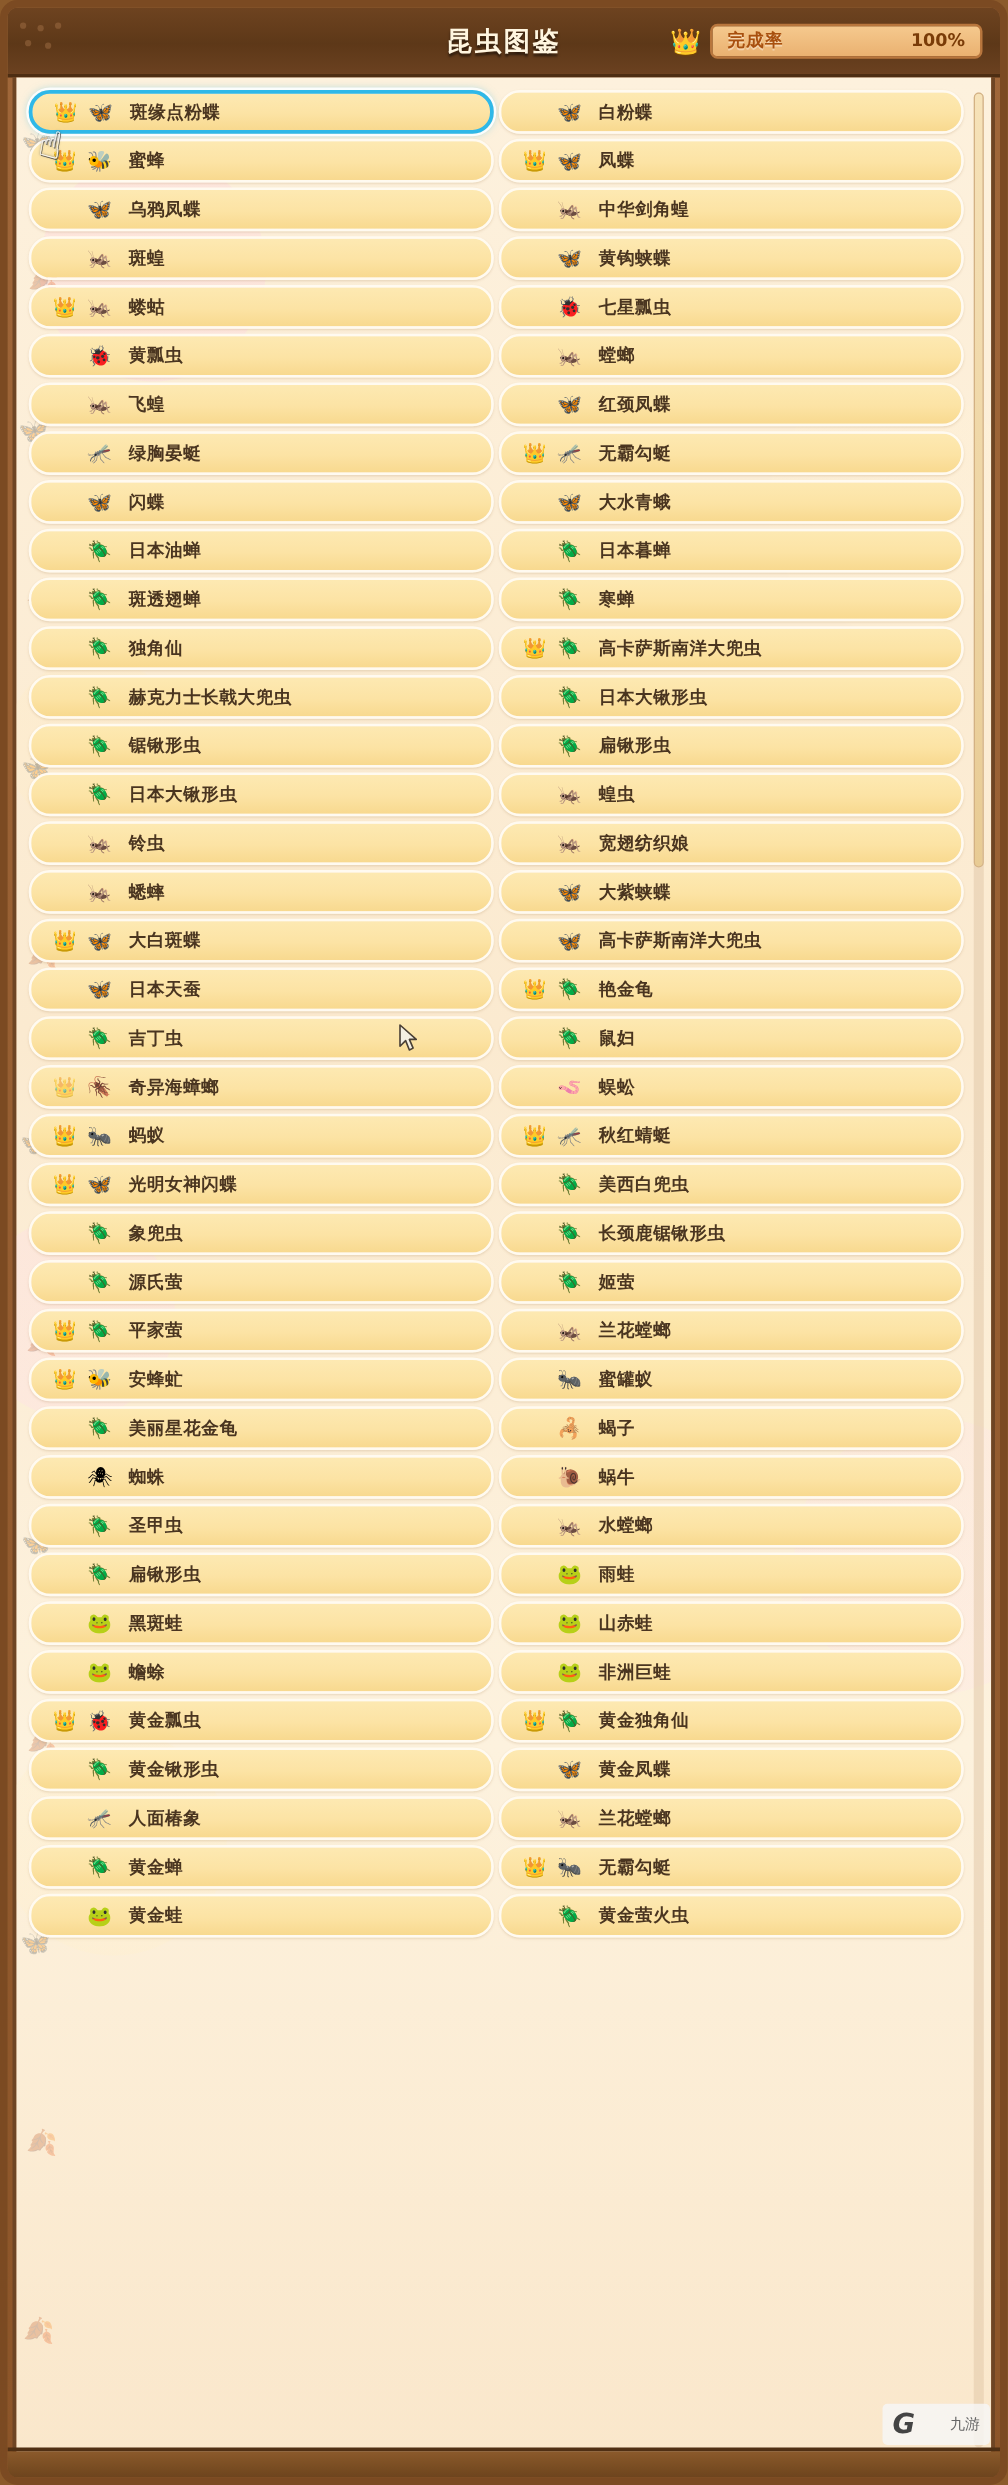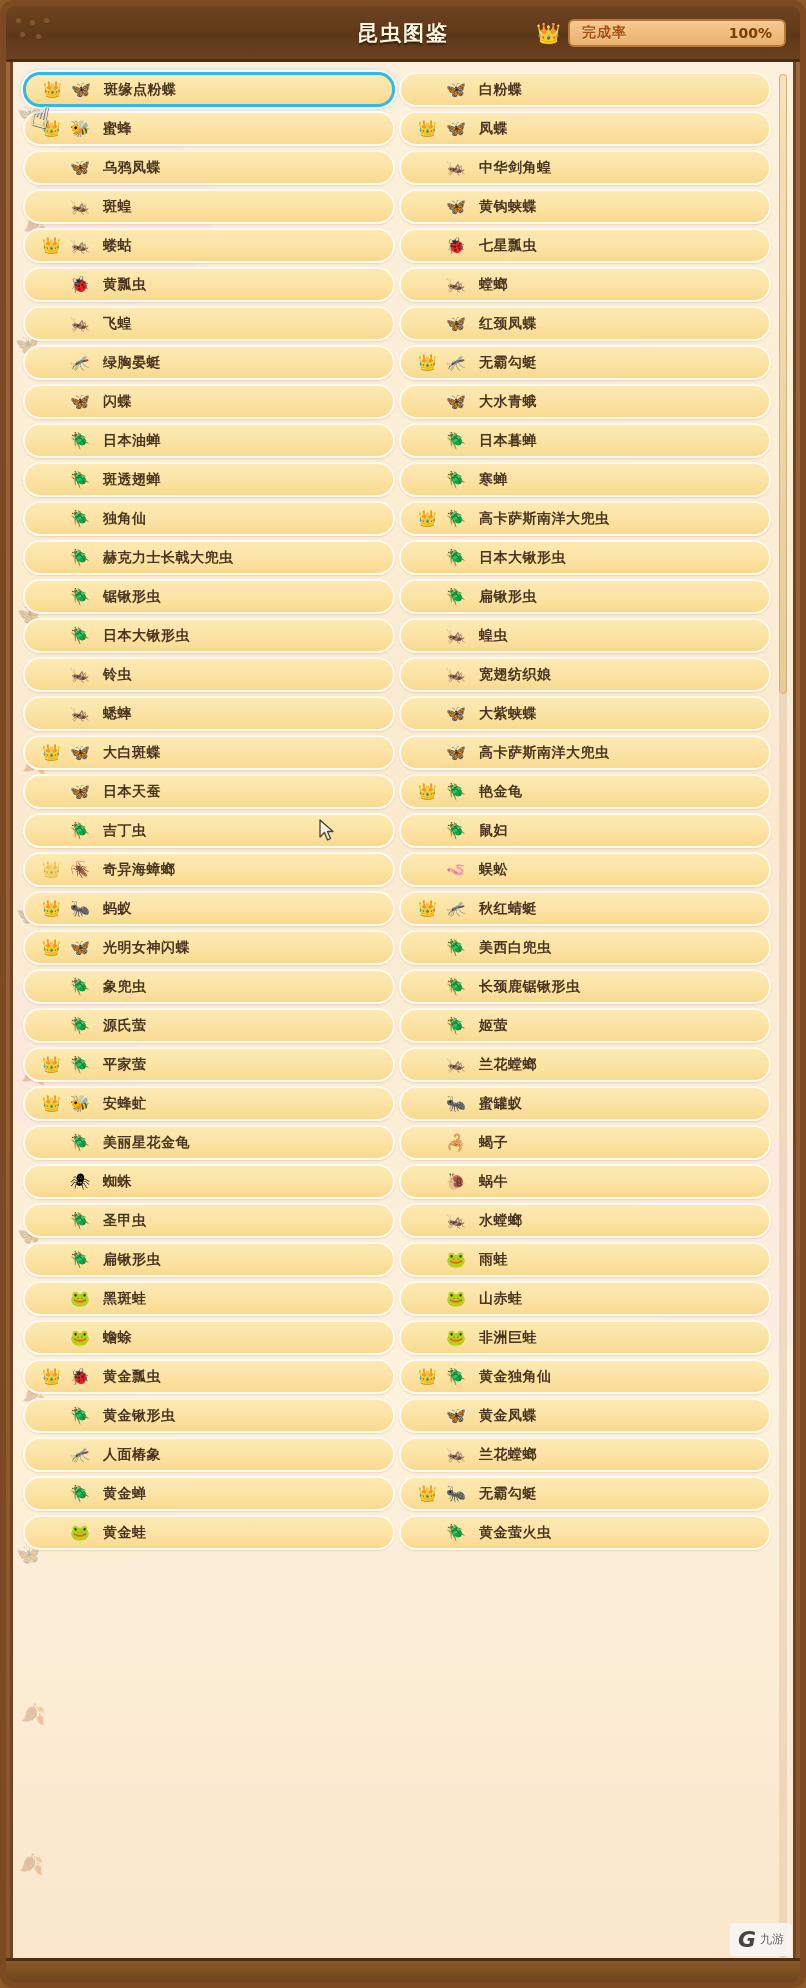--- a/index.html
+++ b/index.html
@@ -231,20 +231,21 @@
   }
   #watermark .wm-g {
     font-size: 22px;
     font-weight: bold;
     color: #444;
     font-style: italic;
   }
   #watermark .wm-text {
     font-size: 12px;
     color: #666;
+    margin-left: 24px;
   }
 </style>
 </head>
 <body>
 
 <div id="window">
 
   <div id="titlebar">
     <div class="corner-studs">
       <span class="stud" style="left:0;top:0"></span>

